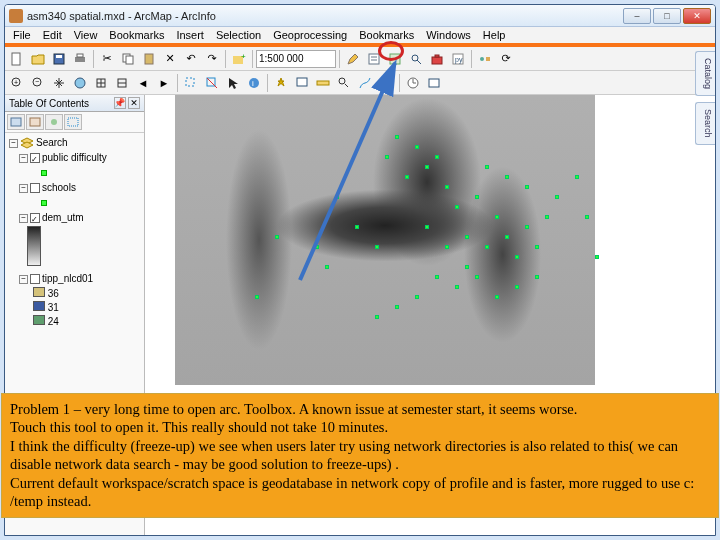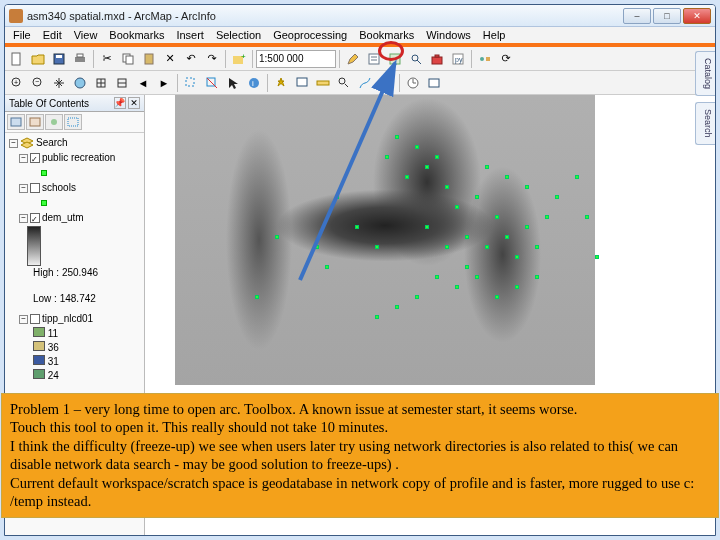--- a/index.html
+++ b/index.html
@@ -314,43 +314,40 @@
           <span class="expand">−</span>
           <svg width="14" height="12">
               <polygon points="7,1 13,4 7,7 1,4" fill="#f3d471" stroke="#a80"></polygon>
               <polygon points="7,5 13,8 7,11 1,8" fill="#f3d471" stroke="#a80"></polygon>
             </svg>
           <span>Search</span>
         </div>
         <div class="layer-row" style="padding-left:10px">
           <span class="expand">−</span>
           <span class="chk on"></span>
-          <span>public recreation</span>
+          <span>public difficulty</span>
         </div>
         <div style="padding-left:32px"><span class="sym" style="width:6px;height:6px;background:#3cff3c;border-color:#0a0"></span></div>
         <div class="layer-row" style="padding-left:10px">
           <span class="expand">−</span>
           <span class="chk"></span>
           <span>schools</span>
         </div>
         <div style="padding-left:32px"><span class="sym" style="width:6px;height:6px;background:#3cff3c;border-color:#0a0"></span></div>
         <div class="layer-row" style="padding-left:10px">
           <span class="expand">−</span>
           <span class="chk on"></span>
           <span>dem_utm</span>
         </div>
         <div class="ramp"></div>
-        <div style="padding-left:24px">High : 250.946</div>
-        <div style="padding-left:24px;margin-top:12px">Low : 148.742</div>
         <div class="layer-row" style="padding-left:10px;margin-top:6px">
           <span class="expand">−</span>
           <span class="chk"></span>
           <span>tipp_nlcd01</span>
         </div>
-        <div style="padding-left:24px"><span class="sym" style="background:#7fb069"></span> <span>11</span></div>
         <div style="padding-left:24px"><span class="sym" style="background:#d4c27a"></span> <span>36</span></div>
         <div style="padding-left:24px"><span class="sym" style="background:#3b5aa0"></span> <span>31</span></div>
         <div style="padding-left:24px"><span class="sym" style="background:#5f9e6e"></span> <span>24</span></div>
       </div>
     </div>
 
     <div class="mapview">
       <div class="map-img">
           <div class="green-dot" style="left: 210px; top: 60px;"></div>
           <div class="green-dot" style="left: 230px; top: 80px;"></div>

